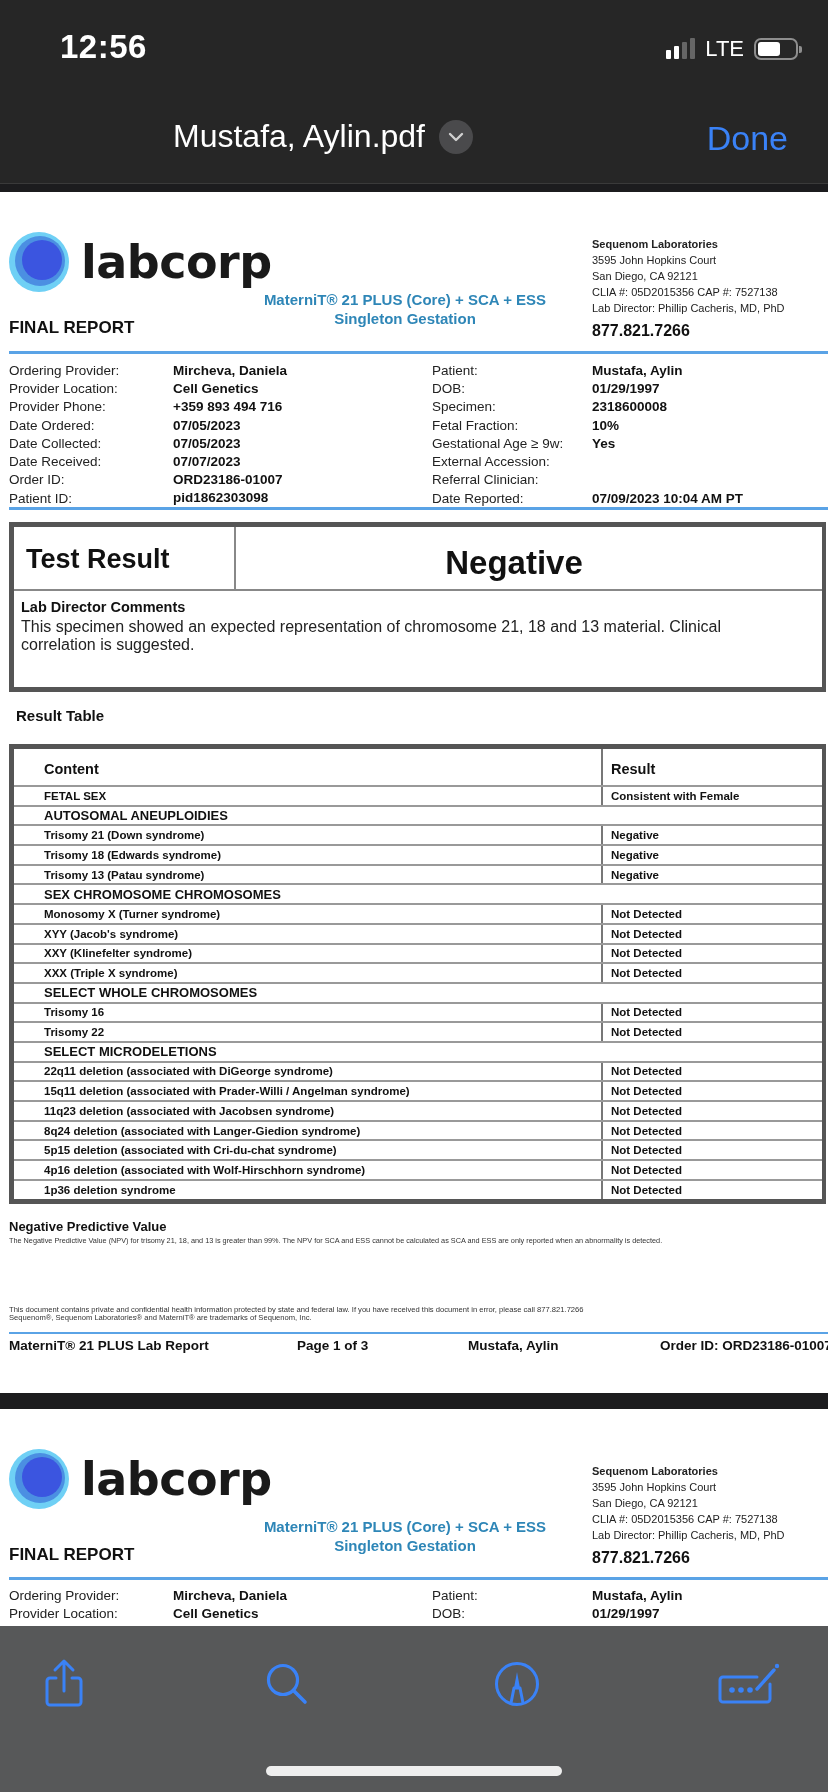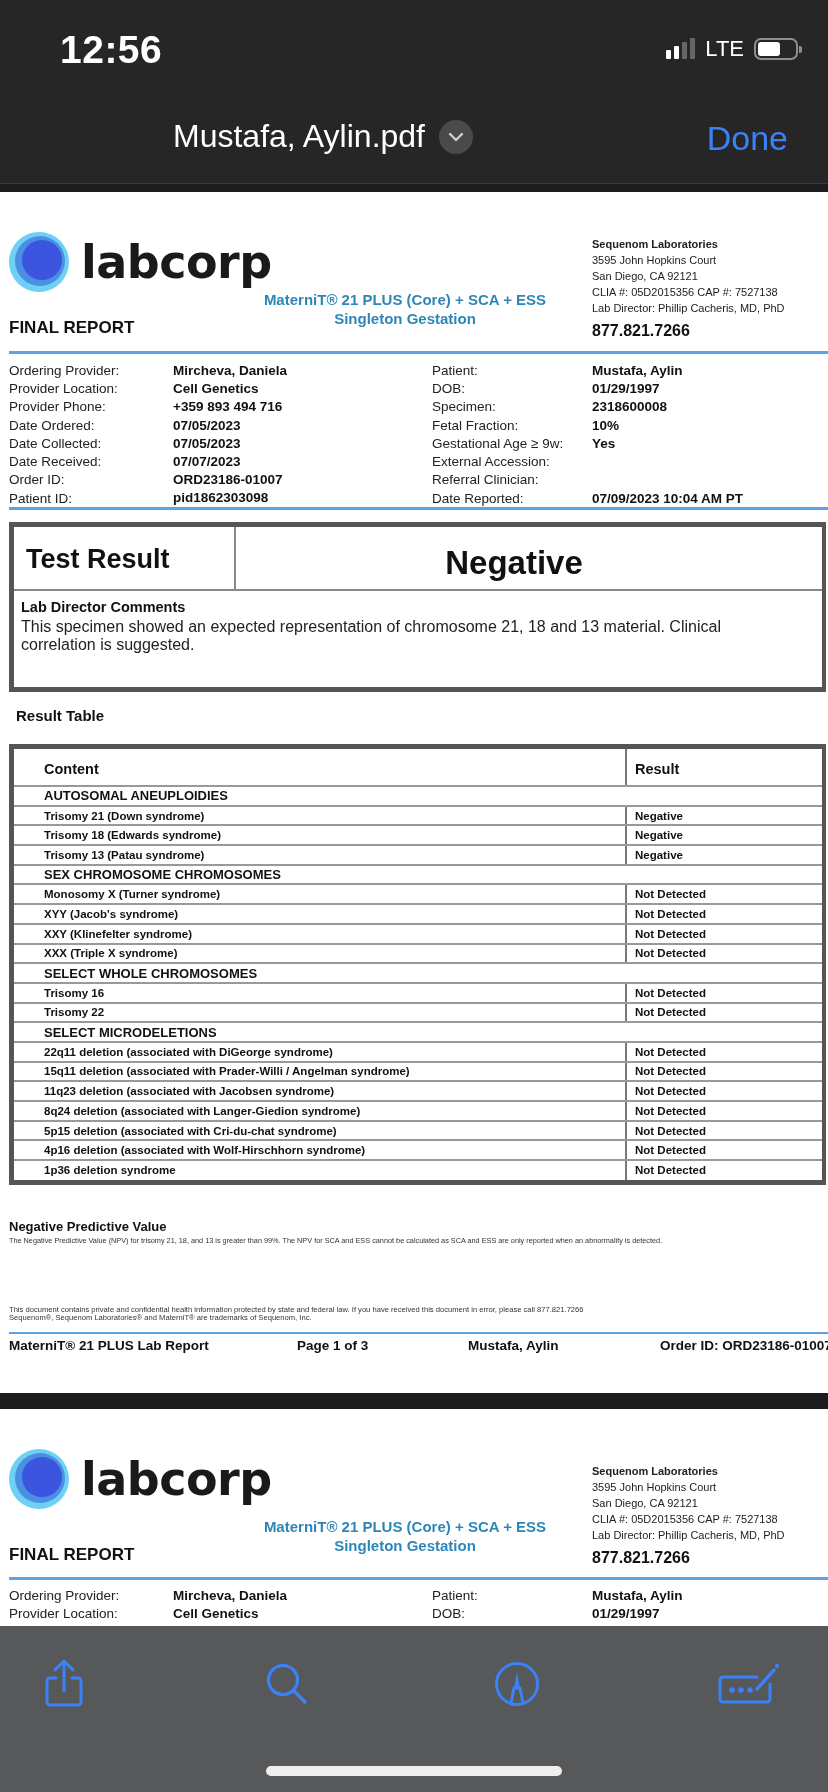--- a/index.html
+++ b/index.html
@@ -1,21 +1,21 @@
 <!DOCTYPE html>
 <html><head>
 <meta charset="utf-8">
 <style>
   * { box-sizing: border-box; margin: 0; padding: 0; }
   html, body { width: 828px; height: 1792px; overflow: hidden; background: #1c1c1e; }
   body { position: relative; font-family: "Liberation Sans", sans-serif; }
 
   
   .topbar { position: absolute; left: 0; top: 0; width: 828px; height: 184px; background: #262626; border-bottom: 1px solid #3a3a3a; }
-  .status-time { position: absolute; left: 60px; top: 28px; color: #fff; font-size: 39px; font-weight: 600; letter-spacing: 0.5px; font-family: "Liberation Sans", sans-serif; }
+  .status-time { position: absolute; left: 60px; top: 28px; color: #fff; font-size: 33px; font-weight: 600; letter-spacing: 0.5px; font-family: "Liberation Sans", sans-serif; }
   .status-right { position: absolute; right: 30px; top: 36px; display: flex; align-items: center; gap: 6px; color: #fff; }
   .signal { display: flex; align-items: flex-end; gap: 3px; height: 20px; }
   .signal span { width: 5px; background: #fff; border-radius: 1px; }
   .signal span.dim { background: #666; }
   .lte { font-size: 22px; font-weight: 400; color: #fff; margin-left: 4px; }
   .battery { position: relative; width: 44px; height: 22px; border: 2px solid #8e8e8e; border-radius: 7px; padding: 2px; margin-left: 4px; }
   .battery .fill { width: 60%; height: 100%; background: #fff; border-radius: 3px; }
   .battery::after { content: ""; position: absolute; right: -6px; top: 6px; width: 3px; height: 7px; background: #8e8e8e; border-radius: 0 2px 2px 0; }
   .nav-title { position: absolute; left: 0; width: 676px; top: 118px; text-align: center; color: #fff; font-size: 32px; font-weight: 500; display: flex; justify-content: center; align-items: center; gap: 14px; padding-right: 30px; }
   .title-chevron { width: 34px; height: 34px; border-radius: 50%; background: #4a4a4c; display: inline-flex; align-items: center; justify-content: center; }
@@ -53,21 +53,21 @@
   .result-value { flex: 1; text-align: center; font-size: 33px; font-weight: 700; padding-top: 17px; padding-right: 30px; }
   .comments { padding: 8px 7px; }
   .comments-title { font-size: 14.5px; font-weight: 700; margin-bottom: 3px; }
   .comments-body { font-size: 16px; line-height: 18px; color: #222; max-width: 720px; }
 
   .result-table-title { position: absolute; left: 16px; top: 515px; font-size: 15px; font-weight: 700; }
 
   .rtable { position: absolute; left: 9px; top: 552px; width: 817px; border: 5px solid #555; border-right-width: 4px; border-collapse: collapse; }
   .rtable table { width: 100%; border-collapse: collapse; }
   .rtable td { border-bottom: 2px solid #999; height: 19.7px; font-size: 11.5px; font-weight: 700; padding: 0 0 0 30px; vertical-align: middle; color: #111; }
-  .rtable td.res { width: 196px; border-left: 2px solid #777; padding-left: 8px; }
+  .rtable td.res { width: 220px; border-left: 2px solid #777; padding-left: 8px; }
   .rtable tr.hdr td { height: 37px; font-size: 14.5px; padding-top: 3px; }
   .rtable tr.hdr td.res { padding-left: 8px; }
   .rtable tr.section td { font-size: 13px; }
   .rtable tr:last-child td { border-bottom: none; }
 
   .npv-title { position: absolute; left: 9px; top: 1027px; font-size: 13px; font-weight: 700; }
   .npv-body { position: absolute; left: 9px; top: 1044px; font-size: 7.3px; color: #333; white-space: nowrap; }
 
   .disclaimer { position: absolute; left: 9px; top: 1114px; font-size: 7.6px; line-height: 8px; color: #333; }
   .footer { position: absolute; left: 9px; top: 1146px; width: 819px; font-size: 13.5px; font-weight: 700; color: #111; }
@@ -187,20 +187,24 @@
 
   <div class="result-table-title">Result Table</div>
 
   <div class="rtable">
     <table>
       <tbody id="rtable-body">
         <tr class="hdr">
           <td>Content</td>
           <td class="res">Result</td>
         </tr>
+      <tr class="item">
+            <td>FETAL SEX</td>
+            <td class="res">Consistent with Female</td>
+          </tr>
           <tr class="section">
             <td colspan="2">AUTOSOMAL ANEUPLOIDIES</td>
           </tr>
           <tr class="item">
             <td>Trisomy 21 (Down syndrome)</td>
             <td class="res">Negative</td>
           </tr>
           <tr class="item">
             <td>Trisomy 18 (Edwards syndrome)</td>
             <td class="res">Negative</td>

